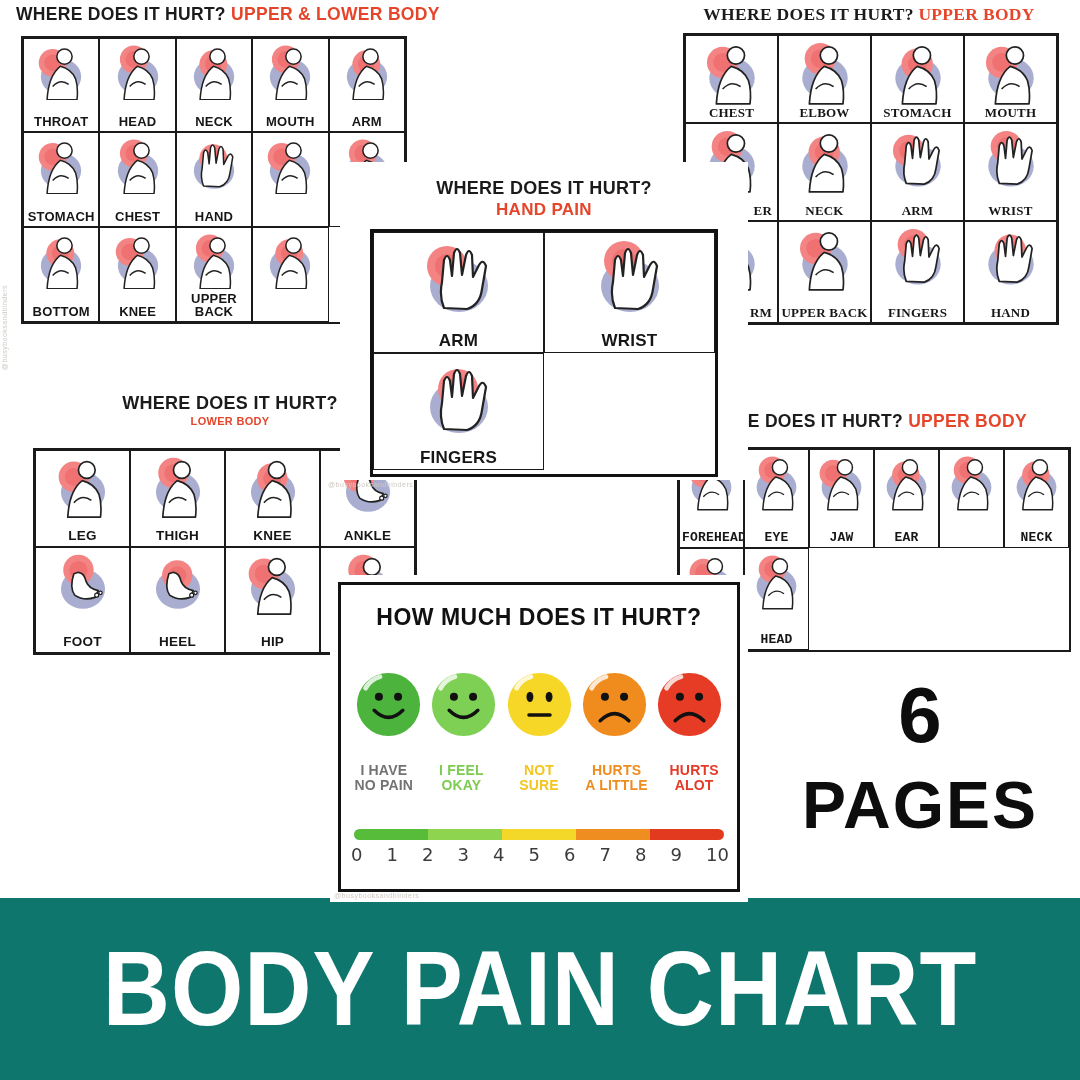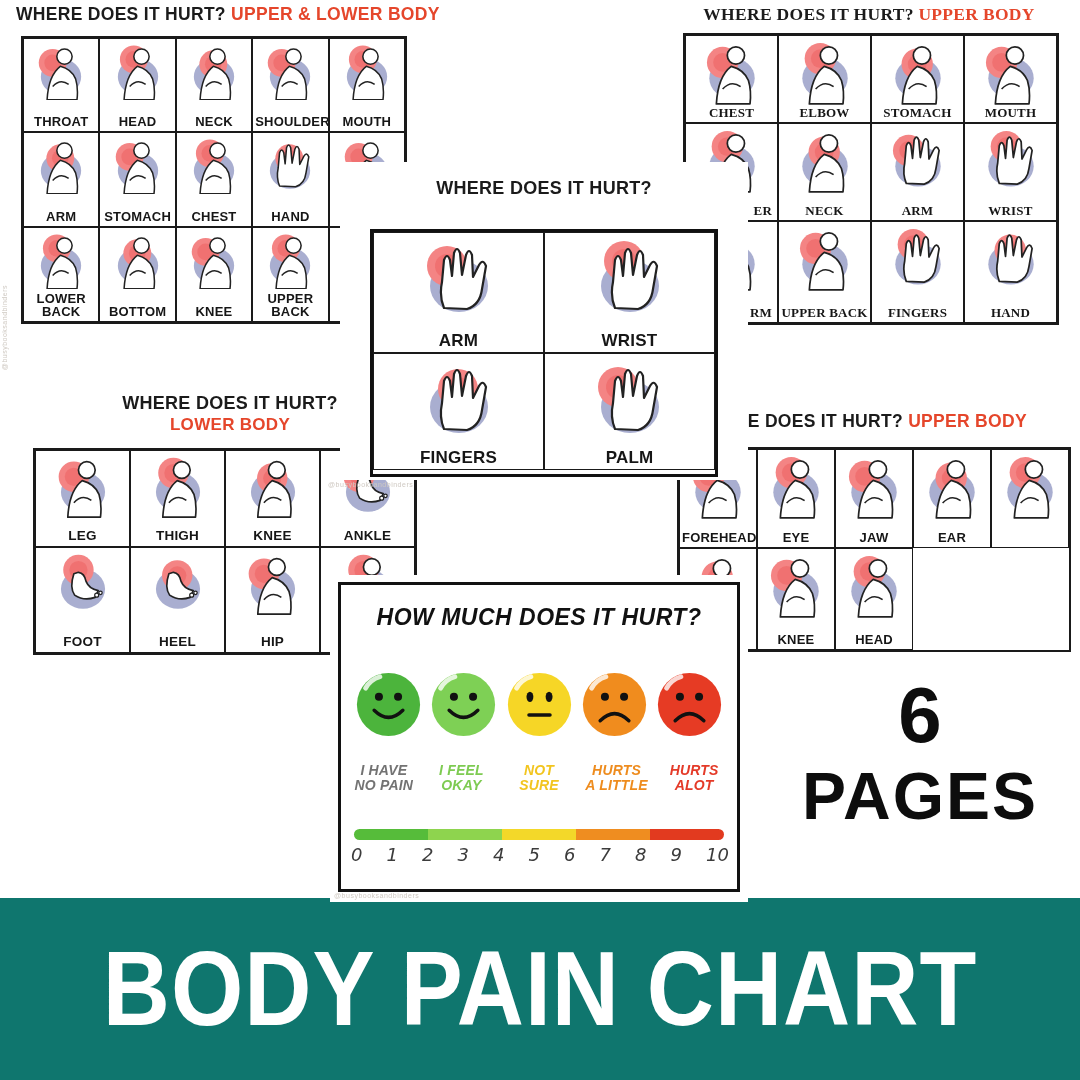--- a/index.html
+++ b/index.html
@@ -28,21 +28,21 @@
   #ps-faces{position:absolute;left:14px;right:14px;top:86px;display:flex;justify-content:space-between;}
   #ps-labels{position:absolute;left:4px;right:4px;top:178px;display:flex;justify-content:space-between;}
   .ps-lab{width:78px;text-align:center;font-weight:900;font-size:14px;line-height:1.05;
           letter-spacing:.2px;white-space:pre-line;}
   #ps-bar{position:absolute;left:13px;right:13px;top:244px;height:11px;border-radius:6px;}
   #ps-nums{position:absolute;left:10px;right:8px;top:259px;display:flex;justify-content:space-between;
            font-size:18px;color:#3c3c3c;font-family:"DejaVu Sans", sans-serif;}
   
   #badge{position:absolute;left:785px;top:678px;width:270px;text-align:center;color:#0d0d0d;}
   #badge .n6{font-size:78px;font-weight:900;line-height:.95;}
-  #badge .pg{font-size:66px;font-weight:900;letter-spacing:2px;line-height:1;margin-top:11px;}
+  #badge .pg{font-size:66px;font-weight:900;letter-spacing:2px;line-height:1;margin-top:20px;}
   #banner{position:absolute;left:0;top:898px;width:1080px;height:182px;display:flex;
           align-items:center;justify-content:center;}
   #banner .btxt{color:#fff;font-weight:900;font-size:93px;letter-spacing:1px;
                 transform:scaleY(1.14);white-space:nowrap;}
 </style>
 </head>
 <body>
 
 <div id="canvas">
 
@@ -88,33 +88,20 @@
     <path d="M26 83 Q28 48 45 35 Q61 39 67 53 Q71 66 69 83 Z" fill="#fff" stroke="#222" stroke-width="2.2" stroke-linejoin="round"></path>
     <path d="M34 64 Q45 52 57 61" fill="none" stroke="#222" stroke-width="2"></path>
             </svg>
           </div>
           <div class="lbl" style="font-size: 13px;">NECK</div>
         </div>
         <div class="cell">
           <div class="fig">
             <svg viewBox="0 0 92 84" width="64">
               <ellipse cx="46" cy="50" rx="29" ry="26" fill="#a9aed0"></ellipse>
-    <circle cx="34" cy="30" r="20" fill="#f48484"></circle>
-    <circle cx="34" cy="30" r="12" fill="#ef6f6f" opacity="0.9"></circle>
-    <circle cx="51" cy="21" r="11" fill="#fff" stroke="#222" stroke-width="2.2"></circle>
-    <path d="M26 83 Q28 48 45 35 Q61 39 67 53 Q71 66 69 83 Z" fill="#fff" stroke="#222" stroke-width="2.2" stroke-linejoin="round"></path>
-    <path d="M34 64 Q45 52 57 61" fill="none" stroke="#222" stroke-width="2"></path>
-            </svg>
-          </div>
-          <div class="lbl" style="font-size: 13px;">SHOULDER</div>
-        </div>
-        <div class="cell">
-          <div class="fig">
-            <svg viewBox="0 0 92 84" width="64">
-              <ellipse cx="46" cy="50" rx="29" ry="26" fill="#a9aed0"></ellipse>
     <circle cx="40" cy="25" r="20" fill="#f48484"></circle>
     <circle cx="40" cy="25" r="12" fill="#ef6f6f" opacity="0.9"></circle>
     <circle cx="51" cy="21" r="11" fill="#fff" stroke="#222" stroke-width="2.2"></circle>
     <path d="M26 83 Q28 48 45 35 Q61 39 67 53 Q71 66 69 83 Z" fill="#fff" stroke="#222" stroke-width="2.2" stroke-linejoin="round"></path>
     <path d="M34 64 Q45 52 57 61" fill="none" stroke="#222" stroke-width="2"></path>
             </svg>
           </div>
           <div class="lbl" style="font-size: 13px;">MOUTH</div>
         </div>
         <div class="cell">
@@ -403,21 +390,21 @@
           <div class="lbl" style="font-size: 13px;">HAND</div>
         </div>
       </div>
   </section>
 
   <section class="paper" id="p-ub2" style="left:658px;top:403px;width:422px;height:258px;z-index:2;">
     <div class="ptitle" style="left:2px;top:8px;width:400px;font-size:17.5px;">
       <span>WHERE DOES IT HURT?</span>
       <span class="red">UPPER BODY</span>
     </div>
-    <div class="grid" style="left: 19px; top: 44px; width: 390px; height: 201px; grid-template-columns: repeat(5, 1fr); grid-template-rows: 99px 102px;">
+    <div class="grid" style="left: 19px; top: 44px; width: 390px; height: 201px; grid-template-columns: repeat(6, 1fr); grid-template-rows: 99px 102px; font-family: Liberation Mono, monospace;">
         <div class="cell">
           <div class="fig">
             <svg viewBox="0 0 92 84" width="72">
               <ellipse cx="46" cy="50" rx="29" ry="26" fill="#a9aed0"></ellipse>
     <circle cx="34" cy="30" r="20" fill="#f48484"></circle>
     <circle cx="34" cy="30" r="12" fill="#ef6f6f" opacity="0.9"></circle>
     <circle cx="51" cy="21" r="11" fill="#fff" stroke="#222" stroke-width="2.2"></circle>
     <path d="M26 83 Q28 48 45 35 Q61 39 67 53 Q71 66 69 83 Z" fill="#fff" stroke="#222" stroke-width="2.2" stroke-linejoin="round"></path>
     <path d="M34 64 Q45 52 57 61" fill="none" stroke="#222" stroke-width="2"></path>
             </svg>
@@ -514,21 +501,21 @@
             </svg>
           </div>
           <div class="lbl" style="font-size: 13px;">HEAD</div>
         </div>
       </div>
   </section>
 
   <section class="paper" id="p-lb" style="left:0;top:385px;width:420px;height:285px;z-index:3;">
     <div class="ptitle2" style="top:8px;left:30px;right:-10px;">
       <div style="font-size:18px;">WHERE DOES IT HURT?</div>
-      <div class="l2" style="font-size:17px;">LOWER BODY</div>
+      <div class="l2" style="font-size:11px;">LOWER BODY</div>
     </div>
     <div class="grid" style="left: 33px; top: 63px; width: 380px; height: 203px; grid-template-columns: repeat(4, 1fr); grid-template-rows: 97px 106px;">
         <div class="cell">
           <div class="fig">
             <svg viewBox="0 0 92 84" width="70">
               <ellipse cx="46" cy="50" rx="29" ry="26" fill="#a9aed0"></ellipse>
     <circle cx="34" cy="30" r="20" fill="#f48484"></circle>
     <circle cx="34" cy="30" r="12" fill="#ef6f6f" opacity="0.9"></circle>
     <circle cx="51" cy="21" r="11" fill="#fff" stroke="#222" stroke-width="2.2"></circle>
     <path d="M26 83 Q28 48 45 35 Q61 39 67 53 Q71 66 69 83 Z" fill="#fff" stroke="#222" stroke-width="2.2" stroke-linejoin="round"></path>
@@ -627,20 +614,21 @@
             </svg>
           </div>
           <div class="lbl" style="font-size: 13.5px;"></div>
         </div>
       </div>
   </section>
 
   <section class="paper" id="p-hand" style="left:340px;top:162px;width:408px;height:318px;z-index:5;">
     <div class="ptitle2" style="top:16px;">
       <div style="font-size:18px;">WHERE DOES IT HURT?</div>
+      <div class="l2" style="font-size:17px;">HAND PAIN</div>
     </div>
     <div class="grid thick" style="left: 30px; top: 67px; width: 342px; height: 242px; grid-template-columns: repeat(2, 1fr); grid-template-rows: 121px 117px;">
         <div class="cell">
           <div class="fig">
             <svg viewBox="0 0 92 84" width="92">
               <ellipse cx="46" cy="50" rx="29" ry="26" fill="#a9aed0"></ellipse>
     <circle cx="34" cy="30" r="20" fill="#f48484"></circle>
     <circle cx="34" cy="30" r="12" fill="#ef6f6f" opacity="0.9"></circle>
     <path d="M31 72 Q26 60 29 46 L31 24 q3 -8 6 0 L39 40 L41 17 q3 -8 6 0 L49 39 L53 19 q3 -8 6 0 L60 41 L66 29 q4 -7 7 1 L69 53 Q67 69 54 73 Z" fill="#fff" stroke="#222" stroke-width="2.2" stroke-linejoin="round" stroke-linecap="round"></path>
             </svg>
@@ -662,35 +650,24 @@
           <div class="fig">
             <svg viewBox="0 0 92 84" width="92">
               <ellipse cx="46" cy="50" rx="29" ry="26" fill="#a9aed0"></ellipse>
     <circle cx="45" cy="32" r="20" fill="#f48484"></circle>
     <circle cx="45" cy="32" r="12" fill="#ef6f6f" opacity="0.9"></circle>
     <path d="M31 72 Q26 60 29 46 L31 24 q3 -8 6 0 L39 40 L41 17 q3 -8 6 0 L49 39 L53 19 q3 -8 6 0 L60 41 L66 29 q4 -7 7 1 L69 53 Q67 69 54 73 Z" fill="#fff" stroke="#222" stroke-width="2.2" stroke-linejoin="round" stroke-linecap="round"></path>
             </svg>
           </div>
           <div class="lbl" style="font-size: 17px;">FINGERS</div>
         </div>
-        <div class="cell">
-          <div class="fig">
-            <svg viewBox="0 0 92 84" width="92">
-              <ellipse cx="46" cy="50" rx="29" ry="26" fill="#a9aed0"></ellipse>
-    <circle cx="34" cy="30" r="20" fill="#f48484"></circle>
-    <circle cx="34" cy="30" r="12" fill="#ef6f6f" opacity="0.9"></circle>
-    <path d="M31 72 Q26 60 29 46 L31 24 q3 -8 6 0 L39 40 L41 17 q3 -8 6 0 L49 39 L53 19 q3 -8 6 0 L60 41 L66 29 q4 -7 7 1 L69 53 Q67 69 54 73 Z" fill="#fff" stroke="#222" stroke-width="2.2" stroke-linejoin="round" stroke-linecap="round"></path>
-            </svg>
-          </div>
-          <div class="lbl" style="font-size: 17px;">PALM</div>
-        </div>
       </div>
   </section>
 
-  <section class="paper" id="p-scale" style="left:330px;top:575px;width:418px;height:327px;z-index:6;font-style:italic;">
+  <section class="paper" id="p-scale" style="left:330px;top:575px;width:418px;height:327px;z-index:6;">
     <div id="ps-box">
       <div id="ps-title">HOW MUCH DOES IT HURT?</div>
       <div id="ps-faces">
           <div><svg width="67" height="67" viewBox="0 0 70 70">
       <circle cx="35" cy="35" r="33" fill="#4cb43c"></circle>
       <path d="M11 18 Q16 9 26 6" fill="none" stroke="#fff" stroke-width="5" stroke-linecap="round" opacity=".8"></path>
       <circle cx="25" cy="27" r="4.2" fill="#111"></circle>
               <circle cx="45" cy="27" r="4.2" fill="#111"></circle>
               <path d="M20 41 Q35 56 50 41" fill="none" stroke="#111" stroke-width="3.6" stroke-linecap="round"></path>
             </svg></div>

